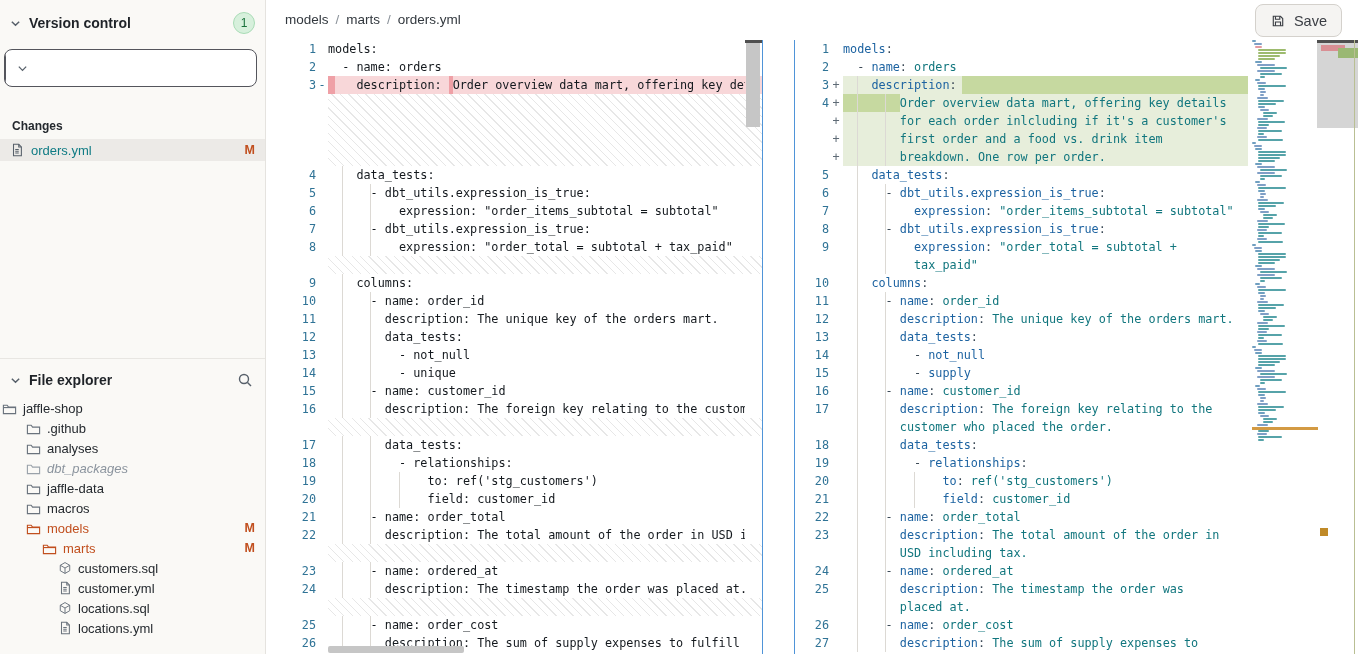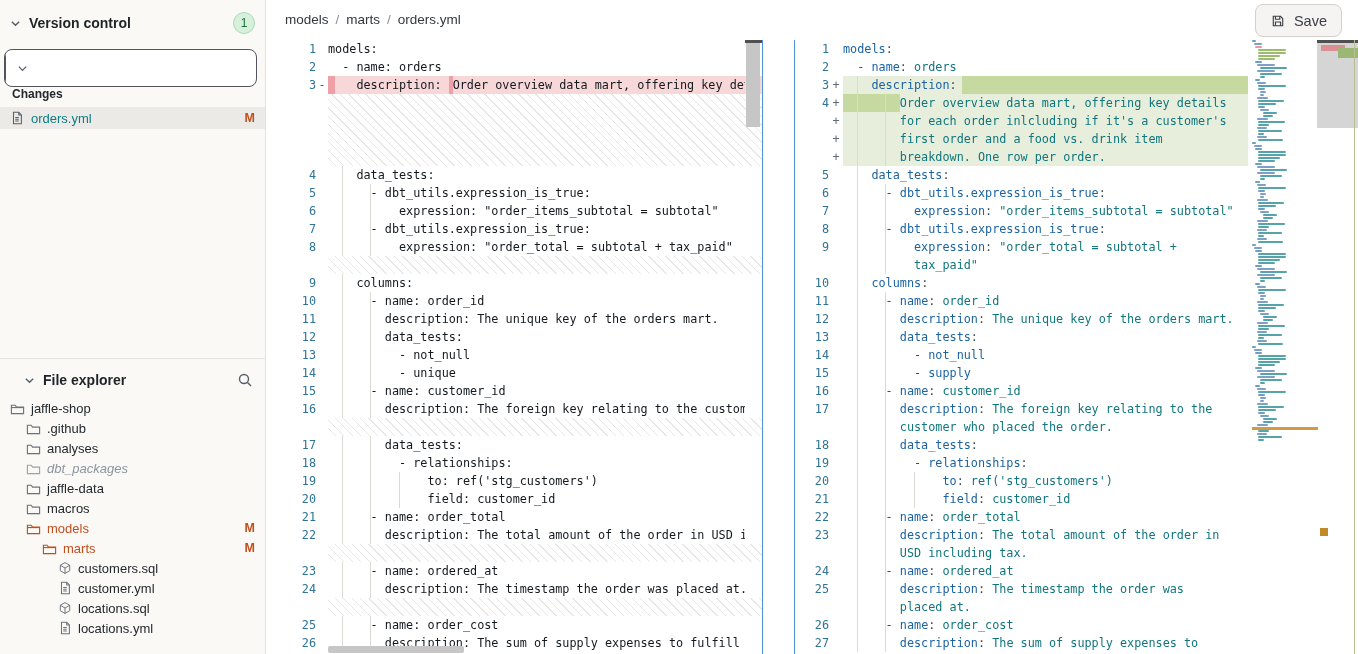--- a/index.html
+++ b/index.html
@@ -19,28 +19,28 @@
   .sec-head{display:flex;align-items:center;gap:8px}
   .sec-title{font-size:14px;font-weight:bold;color:#1f2328}
   .chev{width:11px;height:11px;flex:none;color:#57606a}
   .badge{margin-left:auto;width:22px;height:22px;border-radius:50%;background:var(--badge-green-bg);
     border:1px solid var(--badge-green-border);color:var(--badge-green-text);font-size:12px;
     display:flex;align-items:center;justify-content:center}
   .commit-split{margin:15px 0 0 -6px;width:253px;height:38px;border:1px solid #54555c;border-radius:8px;
     background:#fff;display:flex;align-items:stretch;overflow:hidden}
   .commit-main{flex:1;display:flex;align-items:center;padding-left:14px;font-size:14.5px;color:#24292e;cursor:pointer}
   .commit-caret{width:33px;border-left:1px solid #54555c;display:flex;align-items:center;justify-content:center;color:#3c4043;cursor:pointer}
-  .changes-label{margin:0 0 6px 2px;font-size:12px;font-weight:bold;color:#24292e}
+  .changes-label{margin:32px 0 6px 2px;font-size:12px;font-weight:bold;color:#24292e}
   .file-row{height:22px;margin:0 -10px;padding:0 10px;background:#eceae7;display:flex;align-items:center;gap:7px;cursor:pointer}
   .file-row .fi{color:#57606a;flex:none}
   .file-row .fname{font-size:13px;color:var(--link)}
   .mbadge{margin-left:auto;color:var(--modified);font-weight:bold;font-size:12.5px}
 
   .fe{position:absolute;left:0;top:358px;right:0;bottom:0;border-top:1px solid #e8e6e2;padding-top:13px;overflow:hidden}
-  .fe .sec-head{padding:0 12px 0 24px}
+  .fe .sec-head{padding:0 12px 0 10px}
   .search-ic{margin-left:auto;color:#57606a;cursor:pointer}
   .tree{margin-top:10px}
   .trow{height:20px;display:flex;align-items:center;gap:6px;font-size:13px;color:#24292e;cursor:pointer;padding-right:10px}
   .trow .ti{color:#6a737d;flex:none;display:flex}
   .trow.muted{color:#8b949e;font-style:italic}
   .trow.muted .ti{color:#9aa2aa}
   .trow.modified{color:var(--modified)}
   .trow.modified .ti{color:var(--modified)}
 
   
@@ -143,21 +143,21 @@
       <svg class="chev" viewBox="0 0 12 12" fill="none" stroke="currentColor" stroke-width="1.6">
           <path d="M2 4l4 4 4-4"></path>
         </svg>
       <span class="sec-title">File explorer</span>
       <svg class="search-ic" width="16" height="16" viewBox="0 0 16 16" fill="none" stroke="currentColor" stroke-width="1.4">
           <circle cx="7" cy="7" r="4.5"></circle>
           <path d="M10.5 10.5L14 14"></path>
         </svg>
     </div>
     <div class="tree">
-        <div class="trow" style="padding-left: 10px; text-align: center;">
+        <div class="trow" style="padding-left: 2px; text-align: center;">
           <span class="ti">
             <svg width="15" height="15" viewBox="0 0 16 16" fill="none" stroke="currentColor" stroke-width="1.2">
               <path d="M1.5 4.5h4l1.5 2h7.5v7h-13z"></path>
               <path d="M1.5 7h13"></path>
             </svg>
           </span>
           <span>jaffle-shop</span>
         </div>
         <div class="trow" style="padding-left: 26px;">
           <span class="ti">

